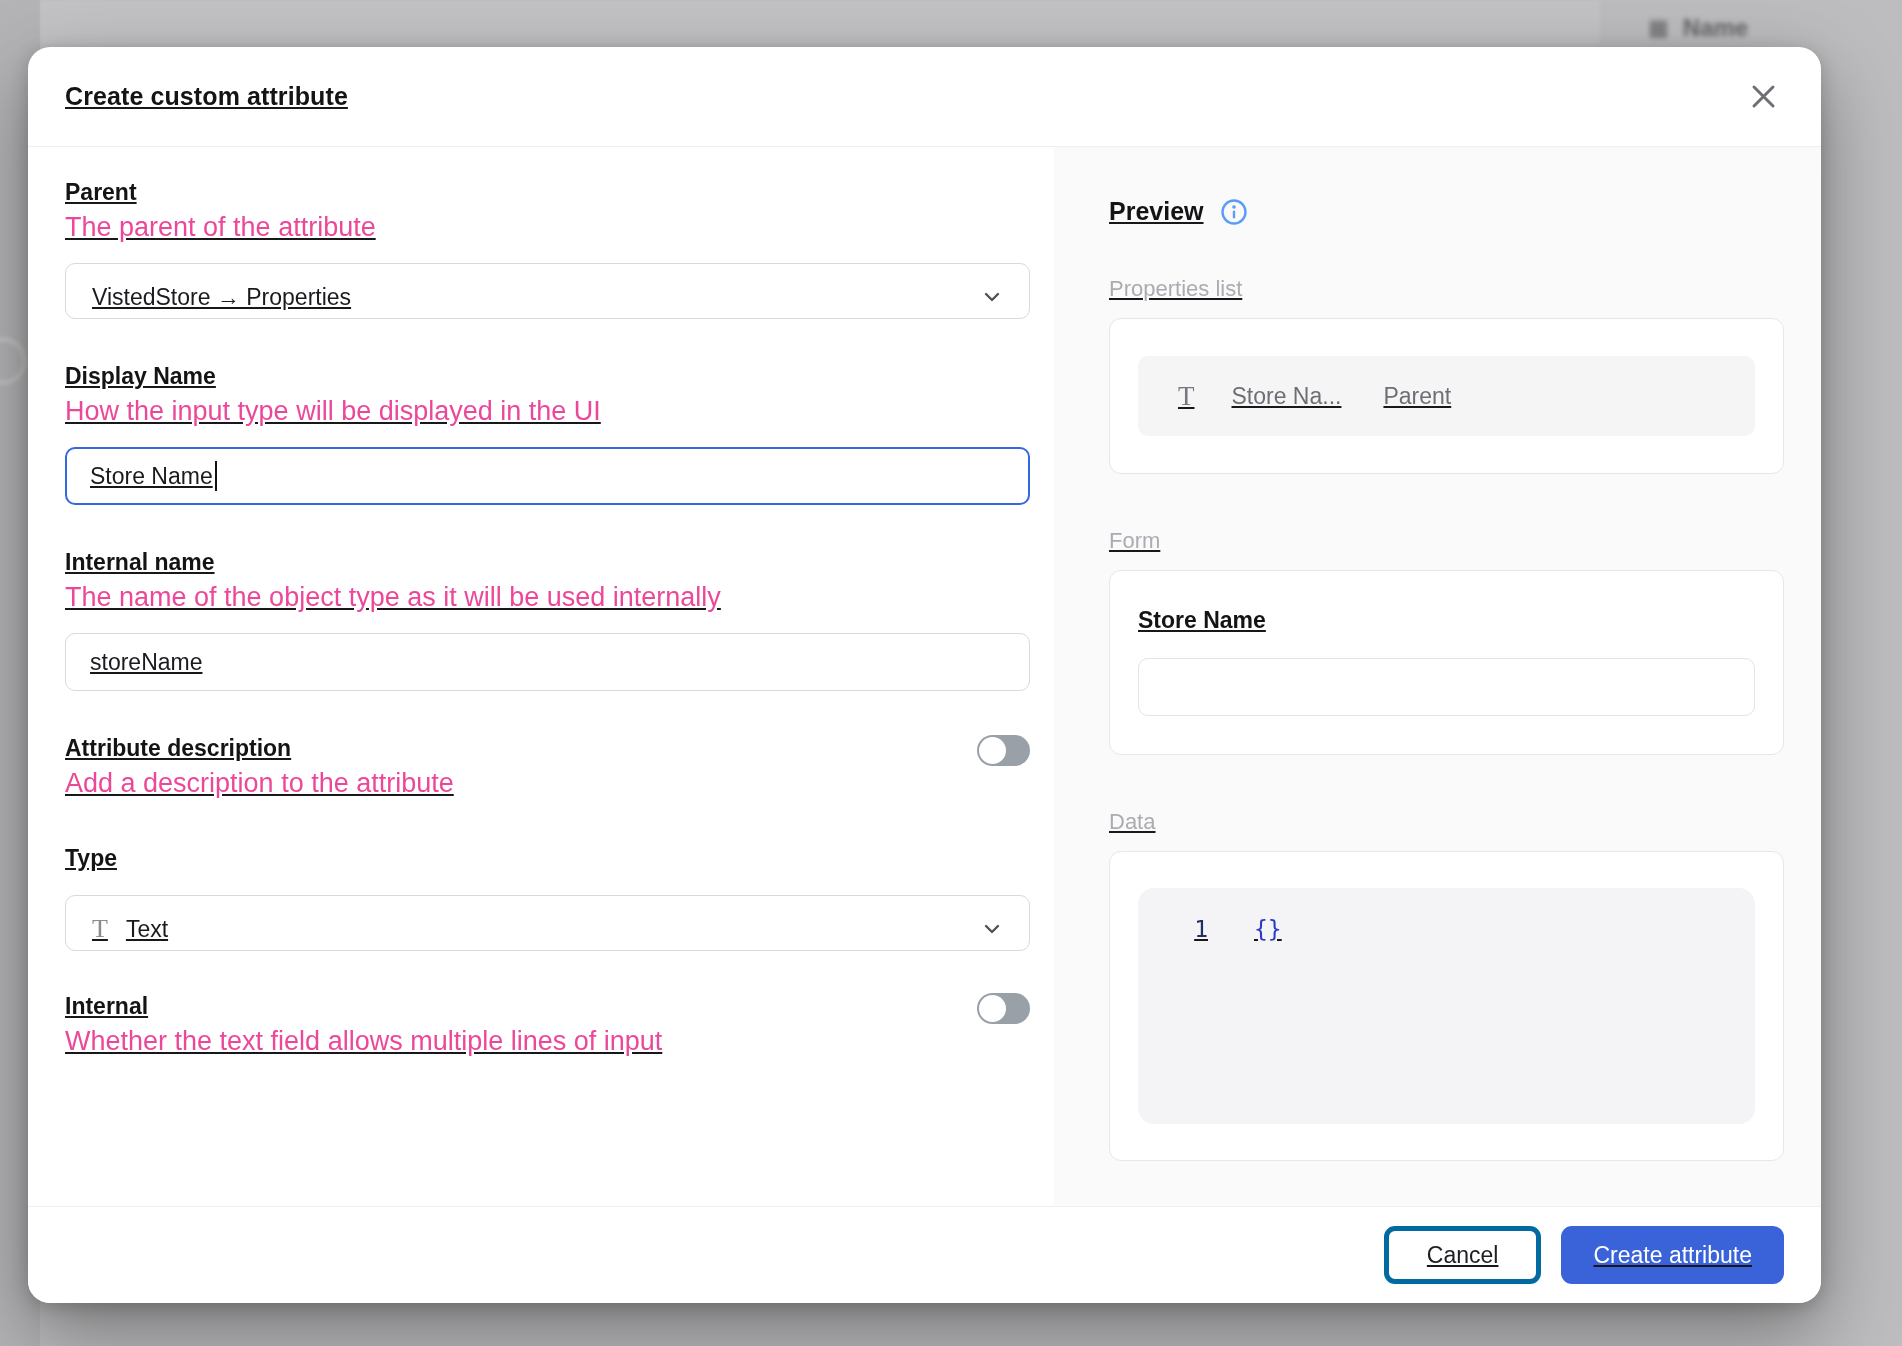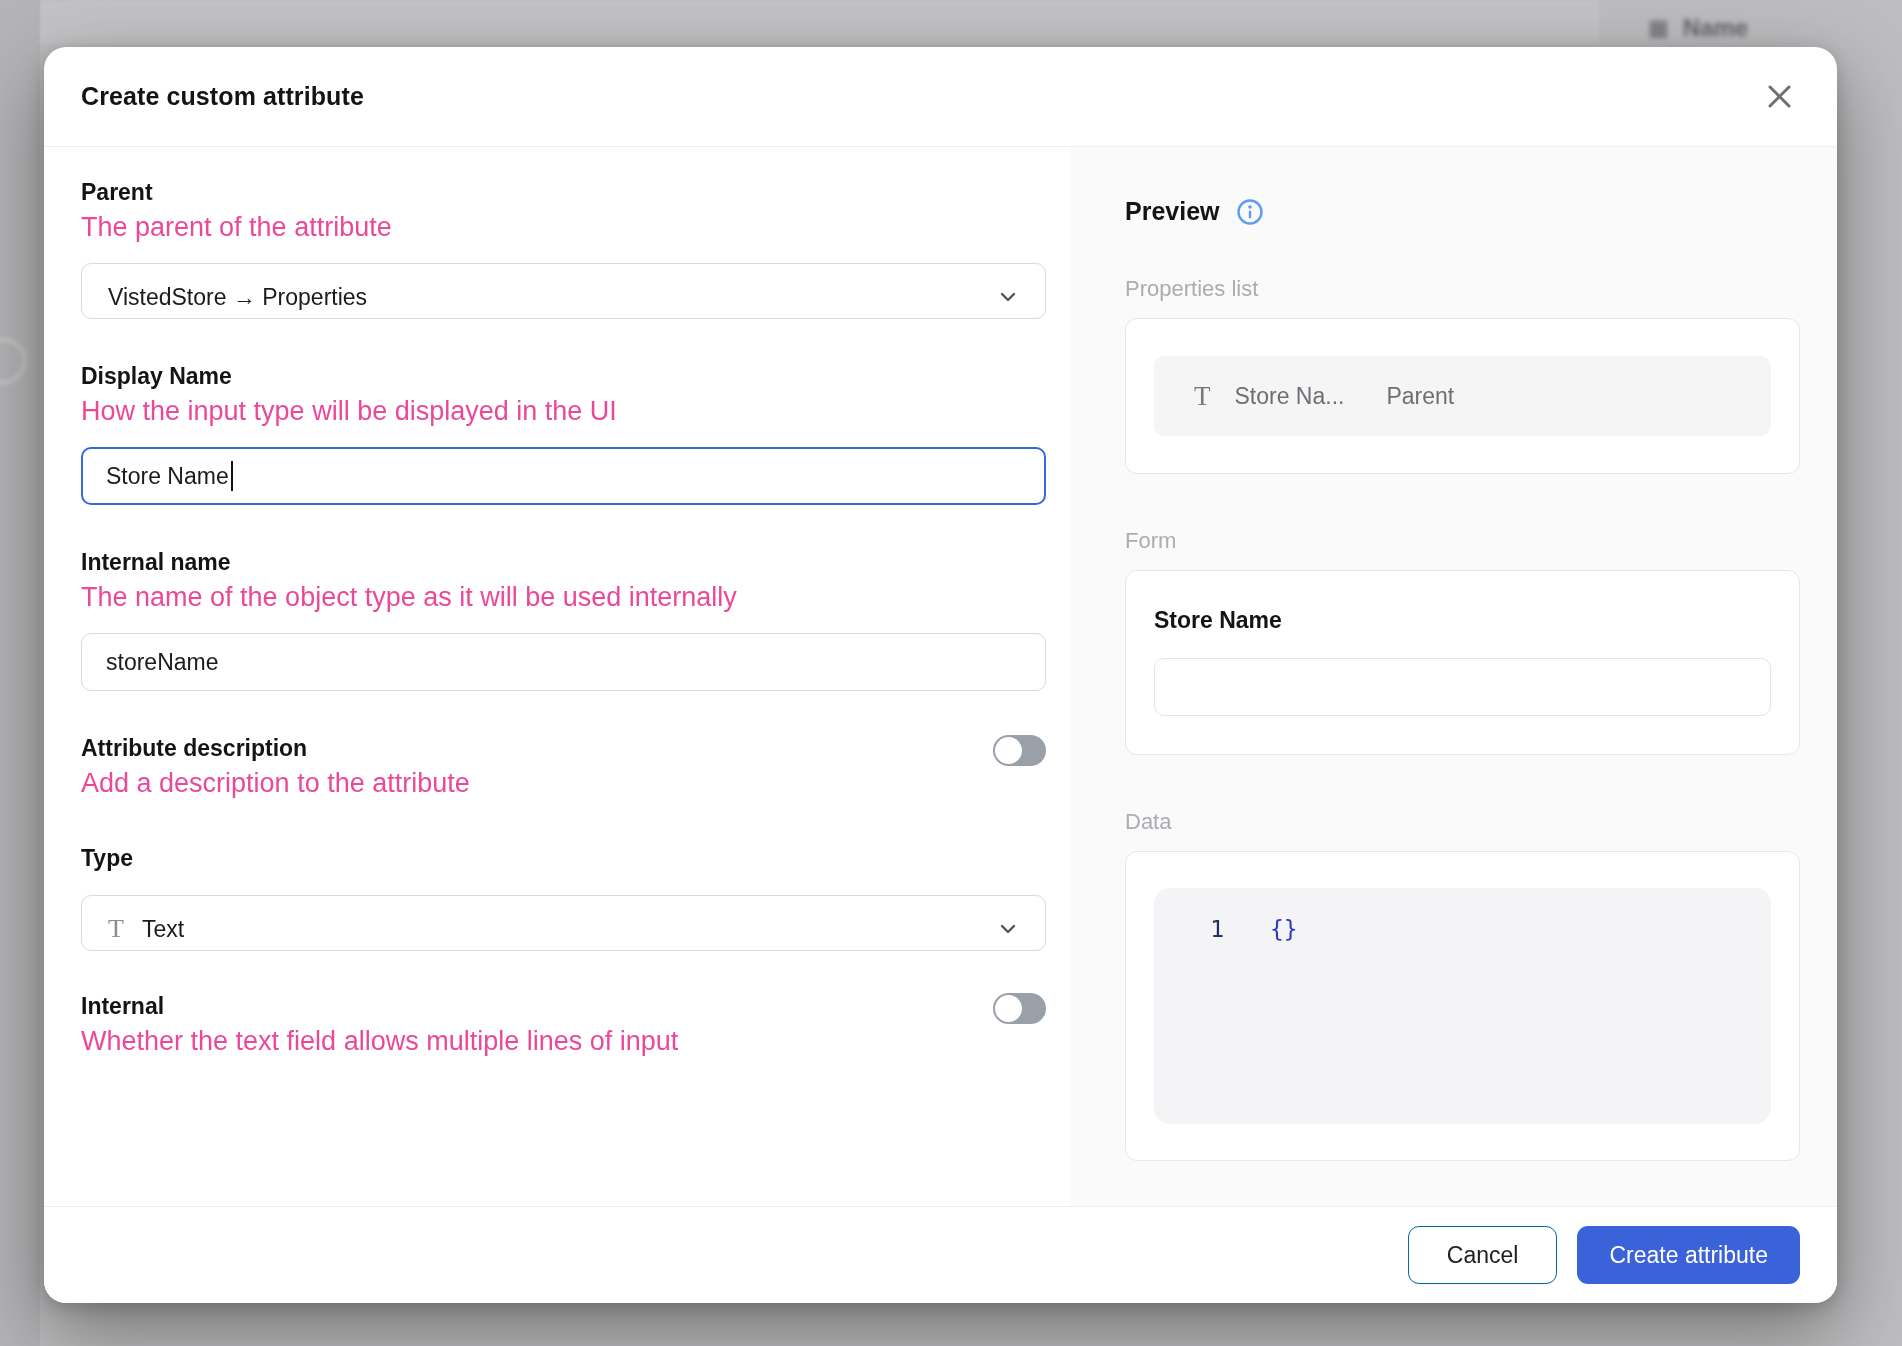--- a/index.html
+++ b/index.html
@@ -15,24 +15,24 @@
   
   .bg-sidebar-strip { position:absolute; left:0; top:0; width:40px; height:1346px; background:rgba(0,0,0,.045); }
   .bg-topbar { position:absolute; left:40px; top:0; width:1560px; height:45px; background:rgba(255,255,255,.10); filter:blur(2px); }
   .bg-table-header { position:absolute; left:1648px; top:14px; display:flex; align-items:center; gap:14px; color:#55555a; filter:blur(2.6px); opacity:.85; }
   .bg-table-header .glyph { font-size:22px; }
   .bg-table-header .txt { font-size:24px; font-weight:700; }
   .bg-circle { position:absolute; left:-20px; top:338px; width:46px; height:46px; border-radius:50%; border:3px solid rgba(255,255,255,.35); filter:blur(2px); }
 
   
   .modal {
-    position:absolute; left:44px; top:47px; width:1793px; height:1256px;
+    position:absolute; left:28px; top:47px; width:1793px; height:1256px;
     background:#fff; border-radius:22px;
     box-shadow:0 30px 80px rgba(0,0,0,.38), 0 4px 18px rgba(0,0,0,.18);
-    display:flex; flex-direction:column; overflow:hidden;
+    display:flex; flex-direction:column; overflow:hidden;text-decoration:underline;
   }
 
   .modal-header {
     flex:none; height:100px; display:flex; align-items:center; justify-content:space-between;
     padding:0 34px 0 37px; border-bottom:1px solid #efeff1;
   }
   .modal-title { font-size:25px; font-weight:700; letter-spacing:.1px; color:#141417; }
   .close-btn { width:48px; height:48px; display:flex; align-items:center; justify-content:center; border:none; background:transparent; cursor:pointer; border-radius:8px; }
 
   .modal-body { flex:1; display:flex; min-height:0; }
@@ -71,39 +71,39 @@
   .preview-title { font-size:25px; font-weight:700; color:#141417; }
 
   .section-label { font-size:22px; color:#ababb2; margin-top:54px; margin-bottom:16px; }
   .section-label.first { margin-top:50px; }
 
   .card { background:#fff; border:1px solid #e7e7ea; border-radius:12px; }
 
   .card.props { padding:37px 28px; }
   .prop-row { height:80px; background:#f5f5f6; border-radius:10px; display:flex; align-items:center; padding-left:40px; }
   .prop-row .type-glyph { font-size:27px; color:#77777e; }
-  .prop-name { font-size:23px; color:#6e6e75; margin-left:24px; }
+  .prop-name { font-size:23px; color:#6e6e75; margin-left:37px; }
   .prop-value { font-size:23px; color:#6e6e75; margin-left:42px; }
 
   .card.formprev { padding:36px 28px 38px; }
   .formprev-label { font-size:23px; font-weight:700; color:#141417; }
   .formprev-input { margin-top:24px; height:58px; border:1px solid #e4e4e7; border-radius:10px; background:#fff; width:100%; font-size:23px; padding:0 20px; font-family:"Liberation Sans", sans-serif; }
 
   .card.data { padding:36px 28px; }
   .code-editor { background:#f4f4f6; border-radius:16px; height:236px; padding:28px 0 0 0; font-family:"DejaVu Sans Mono", monospace; font-size:23px; display:flex; align-items:flex-start; }
   .line-no { color:#223061; width:70px; text-align:right; flex:none; }
   .code-text { color:#2d3bc4; margin-left:46px; }
 
   
   .modal-footer {
     flex:none; height:97px; border-top:1px solid #efeff1; background:#fff;
     display:flex; align-items:center; justify-content:flex-end; gap:20px; padding:0 37px;
   }
   .btn { height:58px; border-radius:11px; font-size:23px; font-family:"Liberation Sans", sans-serif; cursor:pointer; display:flex; align-items:center; justify-content:center; }
-  .btn-secondary { background:#fff; border:1px solid #0369a1; color:#202024; font-weight:500; padding:0 38px; box-shadow:0 1px 2px rgba(0,0,0,.04); }
+  .btn-secondary { background:#fff; border:5px solid #0369a1; color:#202024; font-weight:500; padding:0 38px; box-shadow:0 1px 2px rgba(0,0,0,.04); }
   .btn-primary { background:#3b63d9; border:none; color:#fff; font-weight:500; padding:0 32px; }
 
   svg { display:block; }
 </style>
 </head>
 <body>
 
 <div class="bg-sidebar-strip"></div>
 <div class="bg-topbar"></div>
 <div class="bg-table-header">

